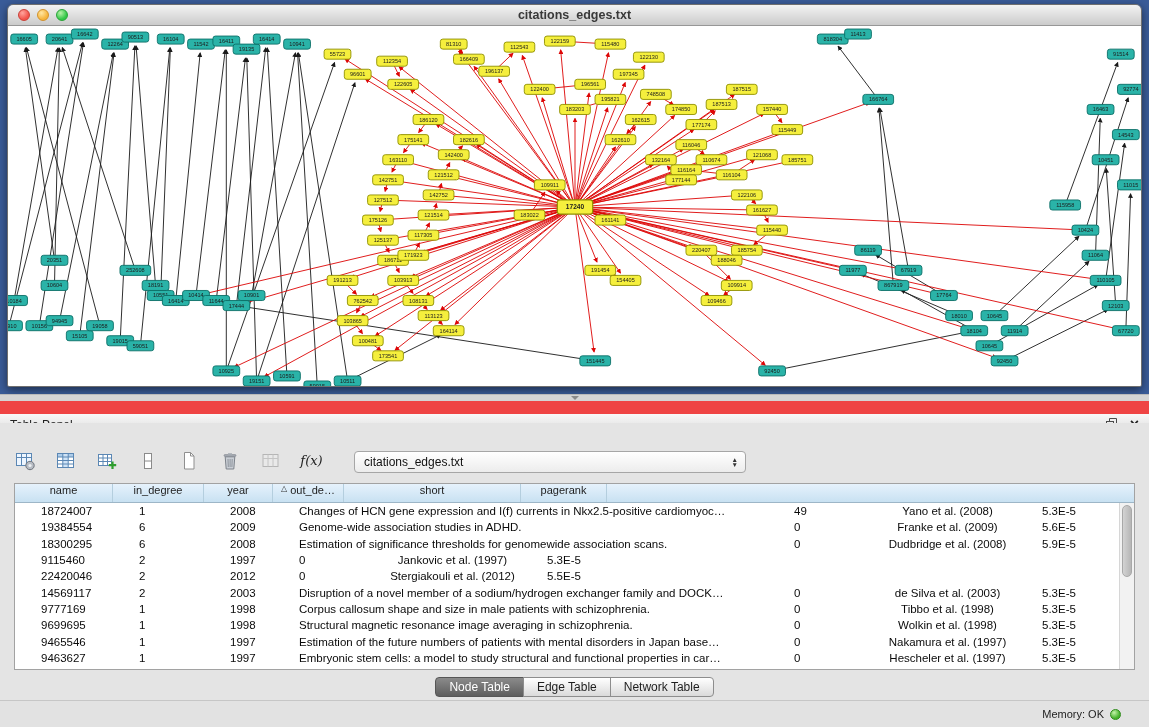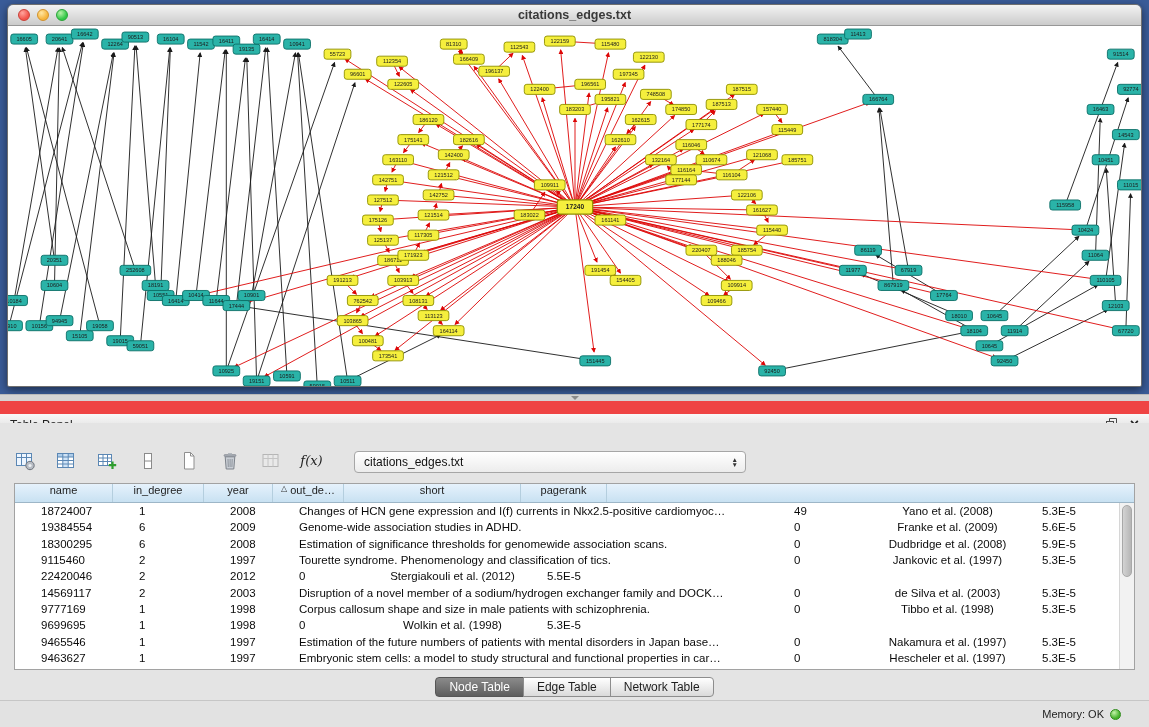--- a/index.html
+++ b/index.html
@@ -947,21 +947,20 @@
               <div class="td c2">2008</div>
               <div class="td c3">Estimation of significance thresholds for genomewide association scans.</div>
               <div class="td c4">0</div>
               <div class="td c5">Dudbridge et al. (2008)</div>
               <div class="td c6">5.9E-5</div>
             </div>
             <div class="tr">
               <div class="td c0">9115460</div>
               <div class="td c1">2</div>
               <div class="td c2">1997</div>
-              <div class="td c3">Tourette syndrome. Phenomenology and classification of tics.</div>
               <div class="td c4">0</div>
               <div class="td c5">Jankovic et al. (1997)</div>
               <div class="td c6">5.3E-5</div>
             </div>
             <div class="tr">
               <div class="td c0">22420046</div>
               <div class="td c1">2</div>
               <div class="td c2">2012</div>
               <div class="td c4">0</div>
               <div class="td c5">Stergiakouli et al. (2012)</div>
@@ -982,20 +981,21 @@
               <div class="td c2">1998</div>
               <div class="td c3">Corpus callosum shape and size in male patients with schizophrenia.</div>
               <div class="td c4">0</div>
               <div class="td c5">Tibbo et al. (1998)</div>
               <div class="td c6">5.3E-5</div>
             </div>
             <div class="tr">
               <div class="td c0">9699695</div>
               <div class="td c1">1</div>
               <div class="td c2">1998</div>
+              <div class="td c3">Structural magnetic resonance image averaging in schizophrenia.</div>
               <div class="td c4">0</div>
               <div class="td c5">Wolkin et al. (1998)</div>
               <div class="td c6">5.3E-5</div>
             </div>
             <div class="tr">
               <div class="td c0">9465546</div>
               <div class="td c1">1</div>
               <div class="td c2">1997</div>
               <div class="td c3">Estimation of the future numbers of patients with mental disorders in Japan base…</div>
               <div class="td c4">0</div>

